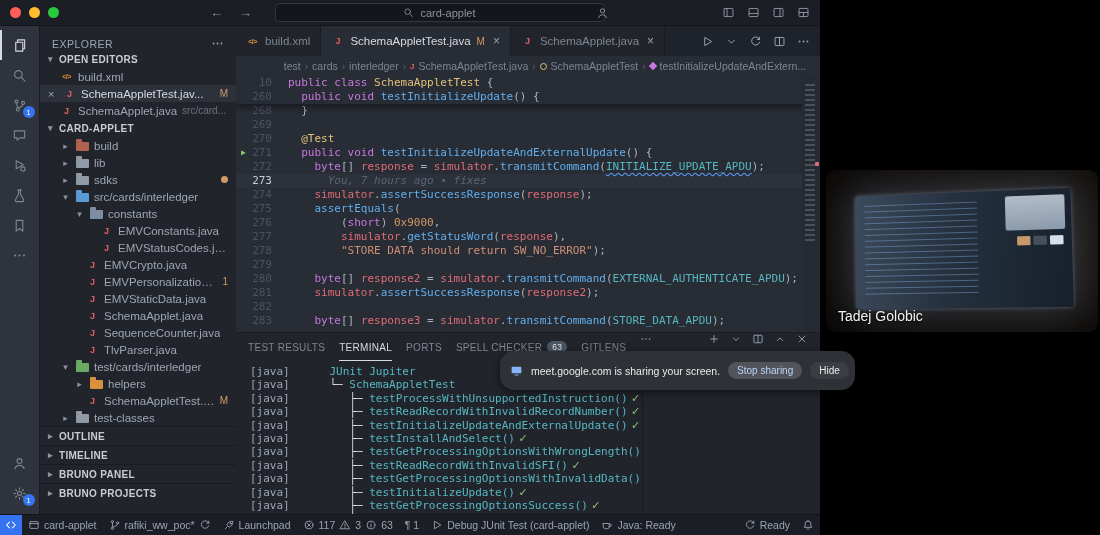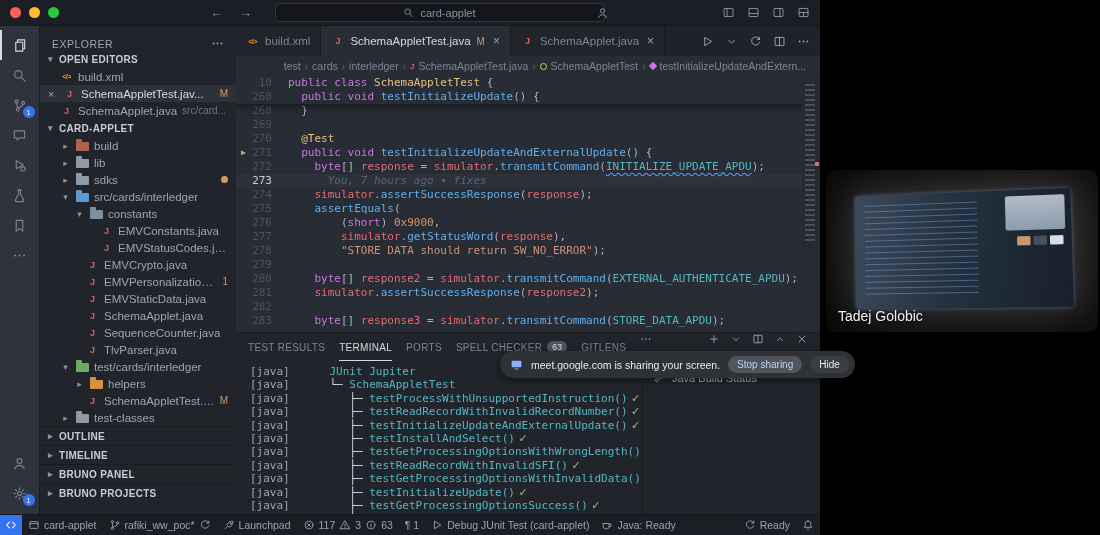--- a/index.html
+++ b/index.html
@@ -99,21 +99,21 @@
 
   
   .statusbar{height:21px;flex:0 0 21px;background:#1b1e24;border-top:1px solid #14161b;display:flex;align-items:center;font-size:10.5px;color:#9aa3b2;overflow:hidden;}
   .sb-remote{height:100%;background:#3574f0;color:#fff;display:flex;align-items:center;padding:0 5px;cursor:pointer;}
   .sb-remote .icon svg{width:12px;height:12px;stroke-width:1.4;}
   .sb-item{display:flex;align-items:center;gap:4px;padding:0 6px;height:100%;cursor:pointer;white-space:nowrap;}
   .sb-item .icon svg{width:12px;height:12px;}
   .sb-right{margin-left:auto;display:flex;height:100%;}
 
   
-  .meet-banner{position:absolute;left:500px;top:351px;height:27px;background:#2e3136;border-radius:14px;display:flex;align-items:center;gap:8px;padding:0 6px 0 10px;box-shadow:0 2px 10px rgba(0,0,0,.55);z-index:50;font-size:10.5px;color:#e8eaed;white-space:nowrap;}
+  .meet-banner{position:absolute;left:500px;top:351px;height:39px;background:#2e3136;border-radius:14px;display:flex;align-items:center;gap:8px;padding:0 6px 0 10px;box-shadow:0 2px 10px rgba(0,0,0,.55);z-index:50;font-size:10.5px;color:#e8eaed;white-space:nowrap;}
   .mb-icon{color:#8ab4f8;}
   .mb-icon svg{width:13px;height:13px;}
   .mb-stop{background:#51555b;color:#bcd3f7;border-radius:11px;padding:3px 9px;font-size:10px;cursor:pointer;}
   .mb-hide{background:#3a3d42;color:#e8eaed;border-radius:11px;padding:3px 9px;font-size:10px;cursor:pointer;}
 
   
   .video{position:absolute;left:826px;top:170px;width:272px;height:162px;border-radius:9px;overflow:hidden;
     background:radial-gradient(90% 80% at 62% 45%, #241d15 0%, #140f0b 55%, #070605 100%);}
   .proj{position:absolute;left:26px;top:22px;width:218px;height:116px;border-radius:3px;
     background:linear-gradient(97deg,#3c4a5c 0%,#25313f 45%,#17202c 100%);

